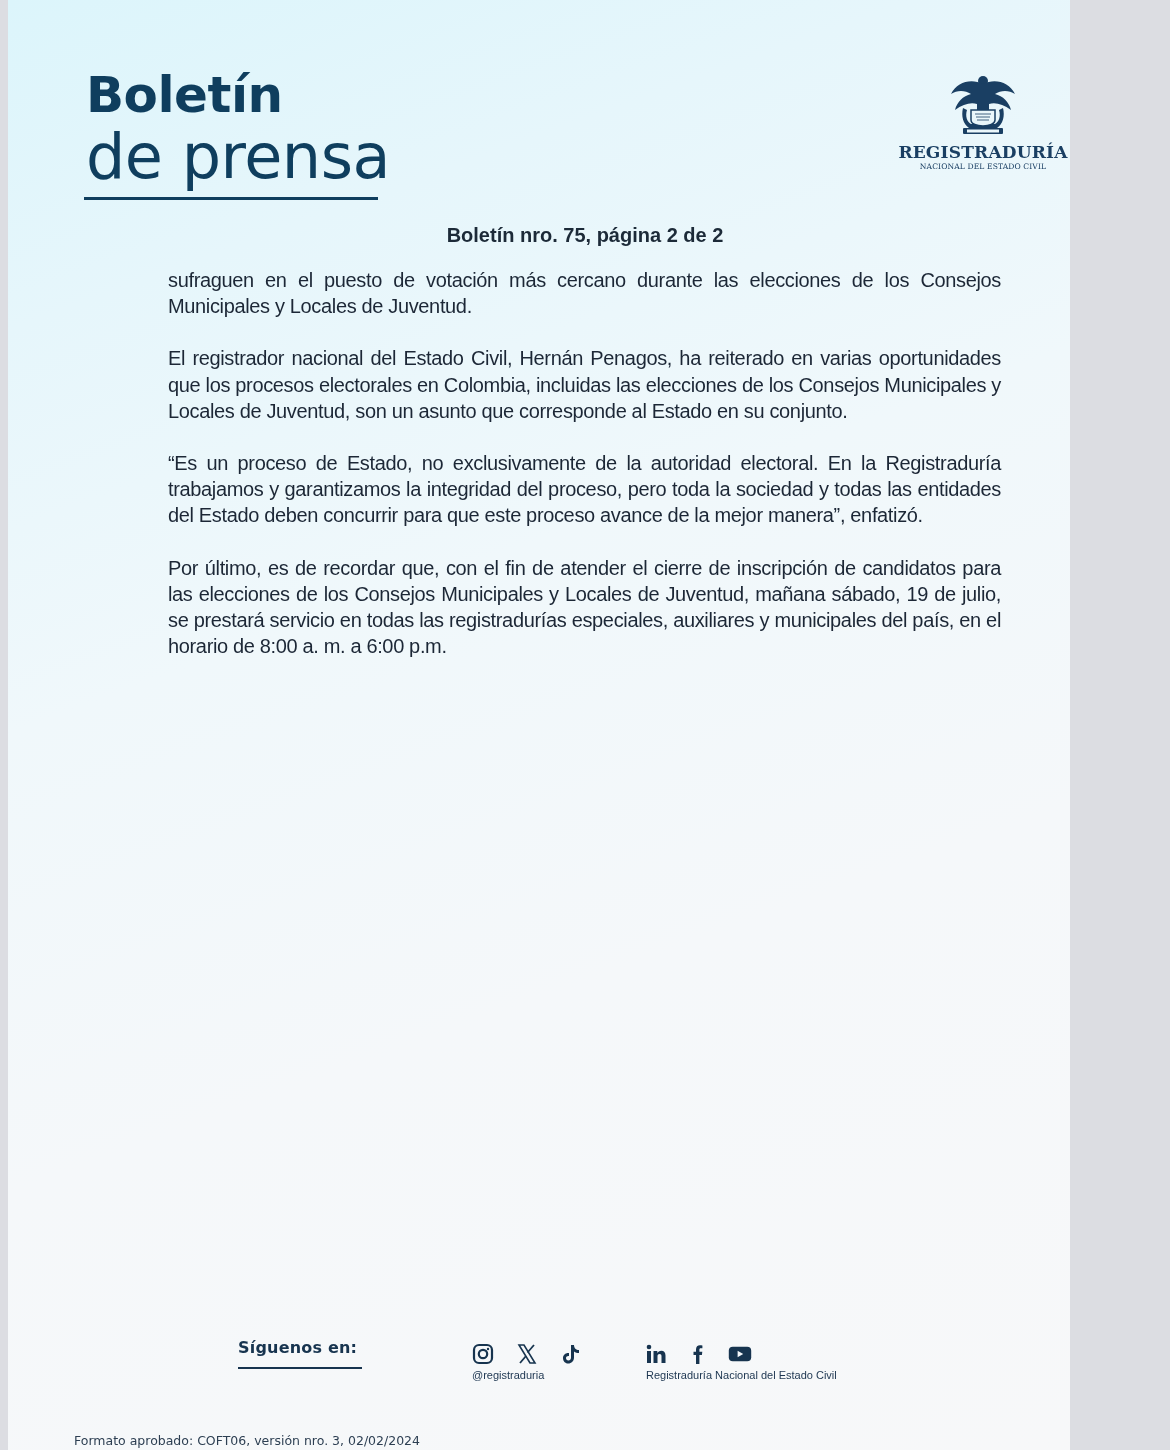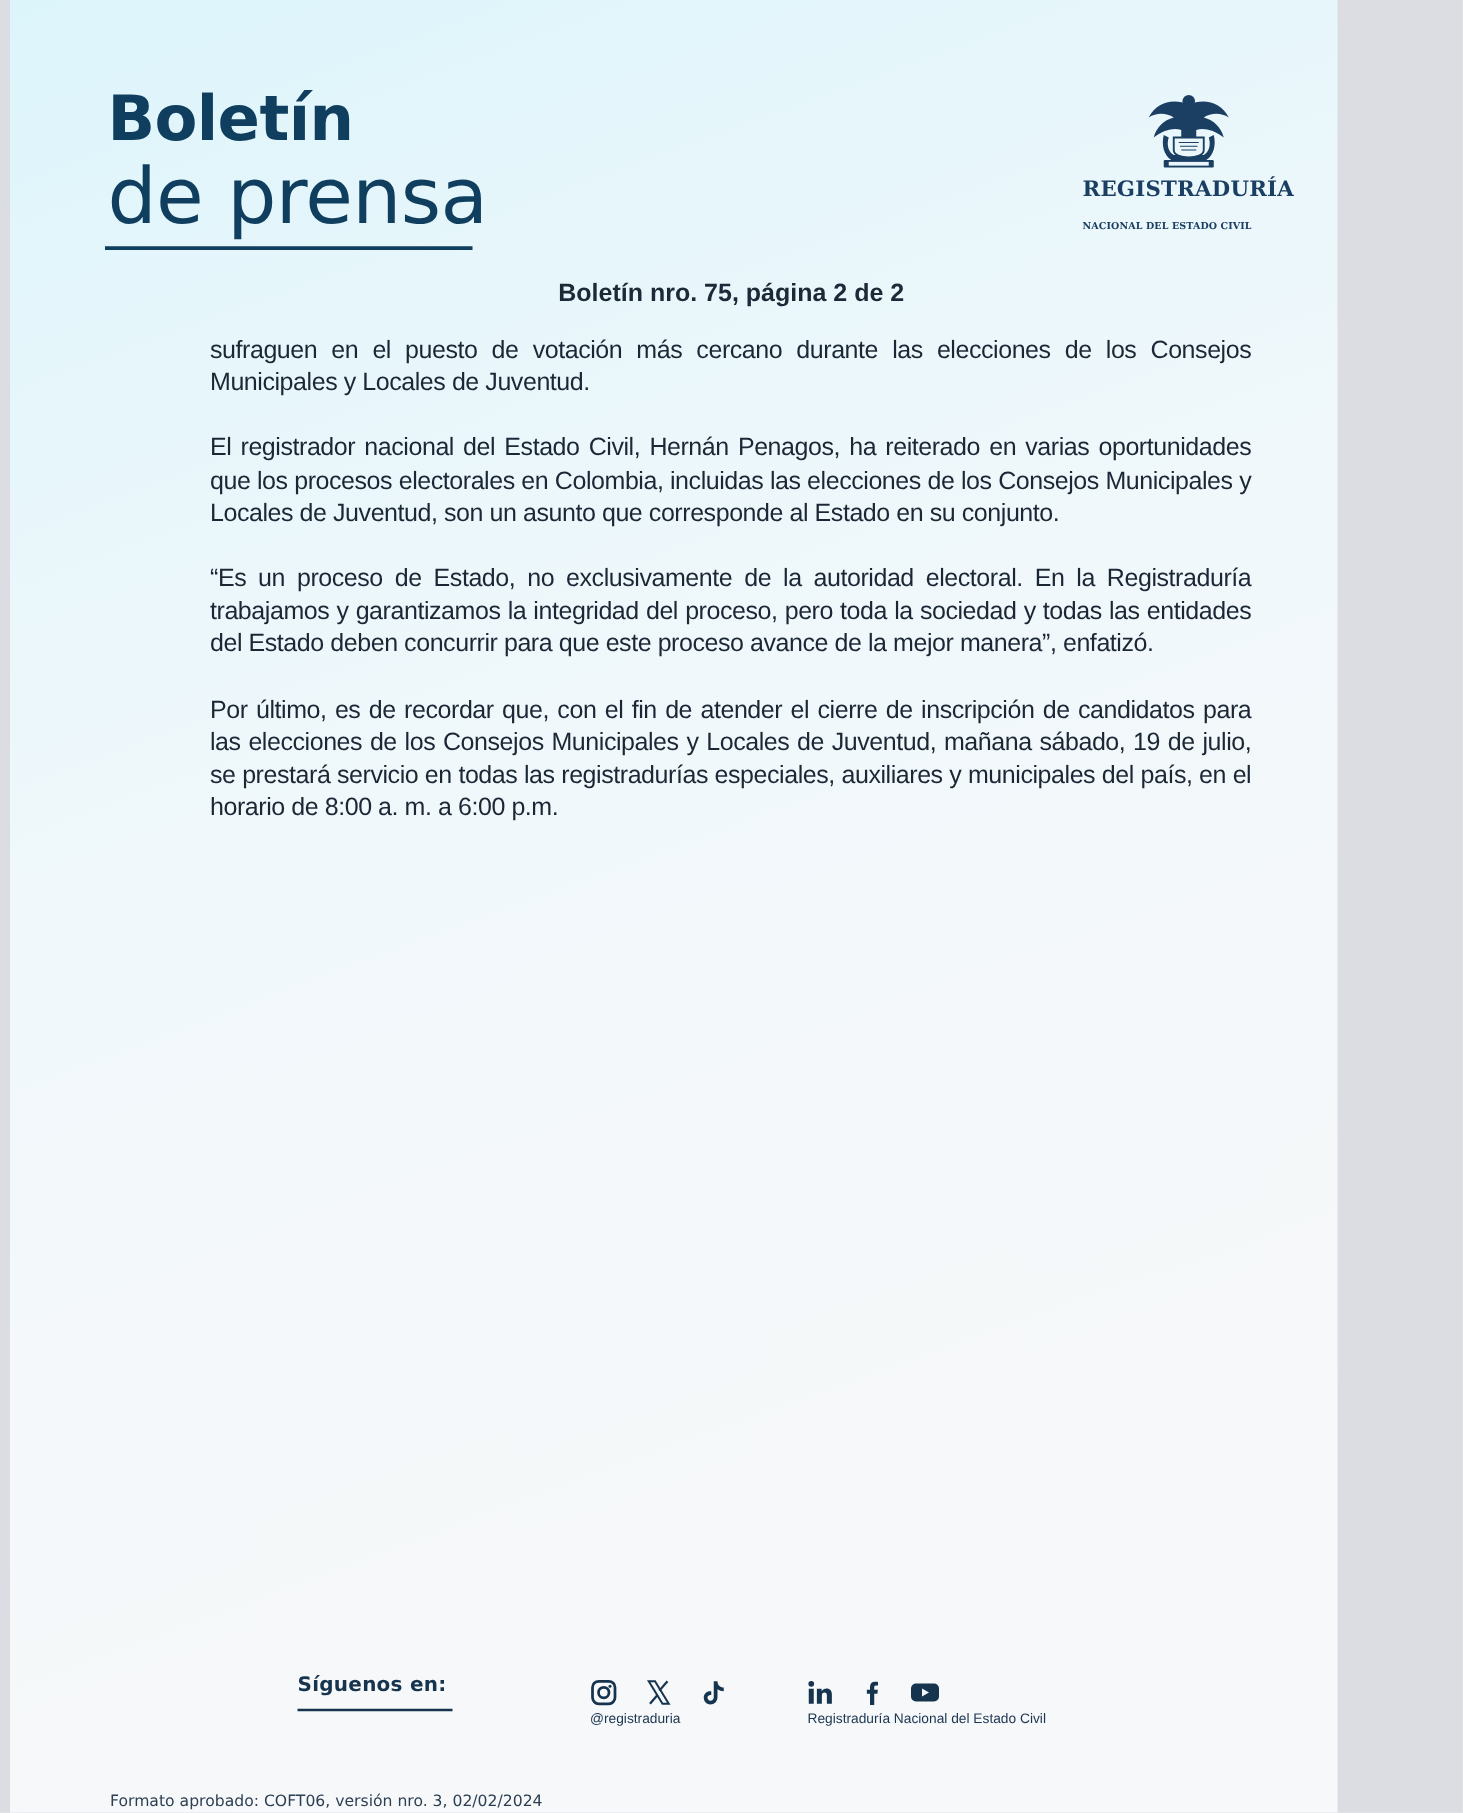--- a/index.html
+++ b/index.html
@@ -20,30 +20,31 @@
   .title-light {
     position: absolute; left: 78px; top: 126px;
     font-family: "DejaVu Sans", sans-serif; font-weight: normal;
     font-size: 62px; color: #0f3e5e; letter-spacing: -0.5px; line-height: 1;
   }
   .title-rule {
     position: absolute; left: 76px; top: 197px; width: 294px; height: 3px;
     background: #0f3e5e;
   }
   .logo {
-    position: absolute; left: 858px; top: 72px; width: 170px; height: 110px;
+    position: absolute; left: 890px; top: 72px; width: 170px; height: 110px;
+    text-align: center;
   }
   .logo svg { display: block; margin: 0 auto; }
   .logo-name {
     display: block; font-family: "DejaVu Serif", serif; font-weight: bold;
     font-size: 17px; color: #1a3f63; letter-spacing: 0.2px; margin-top: 6px; line-height: 1;
   }
   .logo-sub {
-    display: block; font-family: "DejaVu Serif", serif; font-weight: bold;
-    font-size: 7.6px; color: #1a3f63; letter-spacing: 0.1px; margin-top: 16px; line-height: 1;
+    display: block; font-family: "DejaVu Serif", serif; font-weight: normal;
+    font-size: 7.6px; color: #1a3f63; letter-spacing: 0.1px; margin-top: 2px; line-height: 1;
   }
   .bulletin-no {
     position: absolute; left: 0; top: 224px; width: 1154px; text-align: center;
     font-family: "Liberation Sans", sans-serif; font-weight: bold; font-size: 20px; color: #1c2a38;
   }
   .body {
     position: absolute; left: 160px; top: 267px; width: 833px;
     font-family: "Liberation Sans", sans-serif; font-size: 20px; line-height: 26.2px;
     color: #1c2736; text-align: justify; letter-spacing: -0.35px;
   }
@@ -60,21 +61,21 @@
   .icons .ic { width: 24px; height: 24px; display: flex; align-items: center; justify-content: center; }
   .icons-a { left: 463px; gap: 20px; }
   .icons-b { left: 636px; gap: 18px; }
   .handle {
     position: absolute; top: 1369px;
     font-family: Liberation Sans, sans-serif; font-size: 11px; color: #1c3550;
   }
   .handle-a { left: 464px; }
   .handle-b { left: 638px; }
   .format {
-    position: absolute; left: 80px; top: 1433px;
+    position: absolute; left: 66px; top: 1433px;
     font-family: "DejaVu Sans", sans-serif; font-size: 12.5px; color: #2d3f52;
   }
 </style>
 </head>
 <body>
 
 <div class="frame">
   <div class="page">
 
     <div class="title-bold">Boletín</div>

